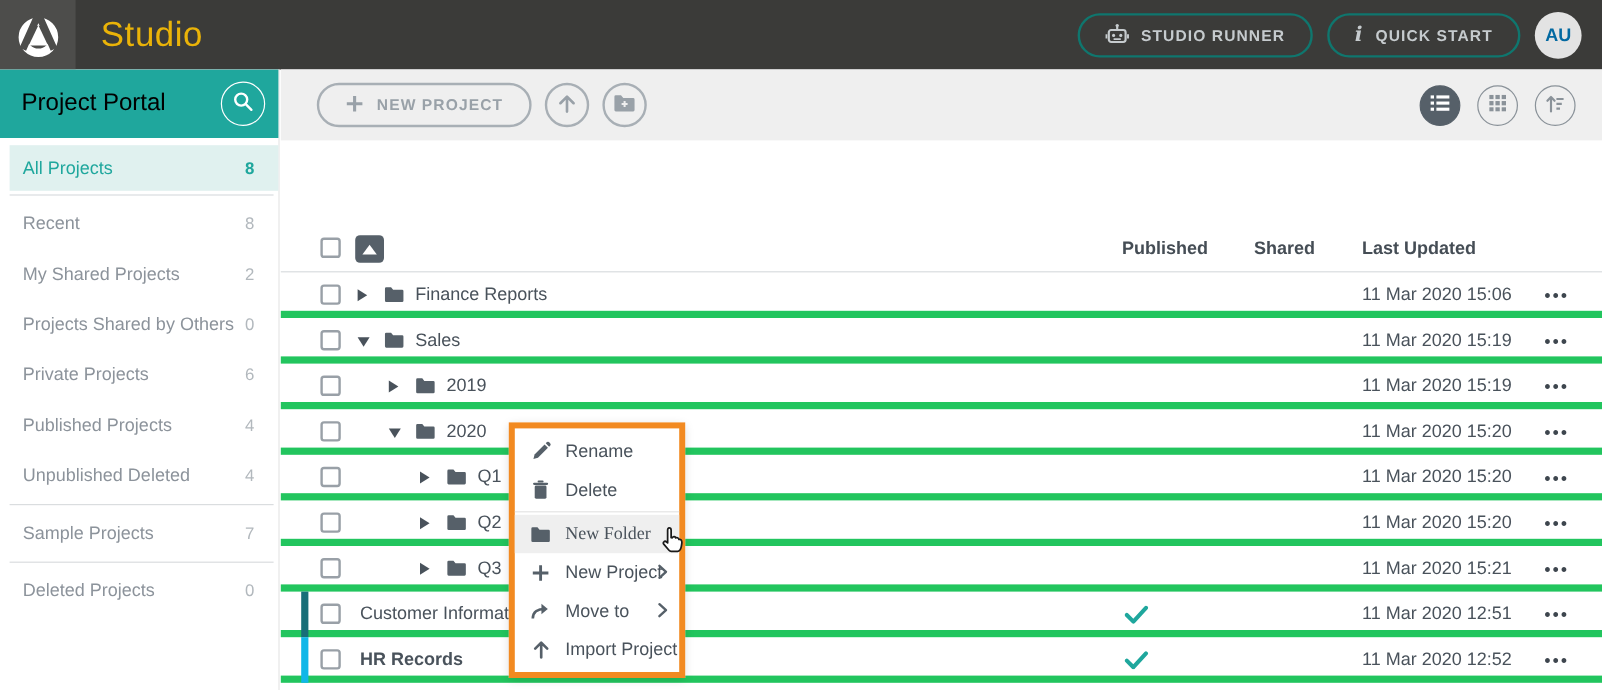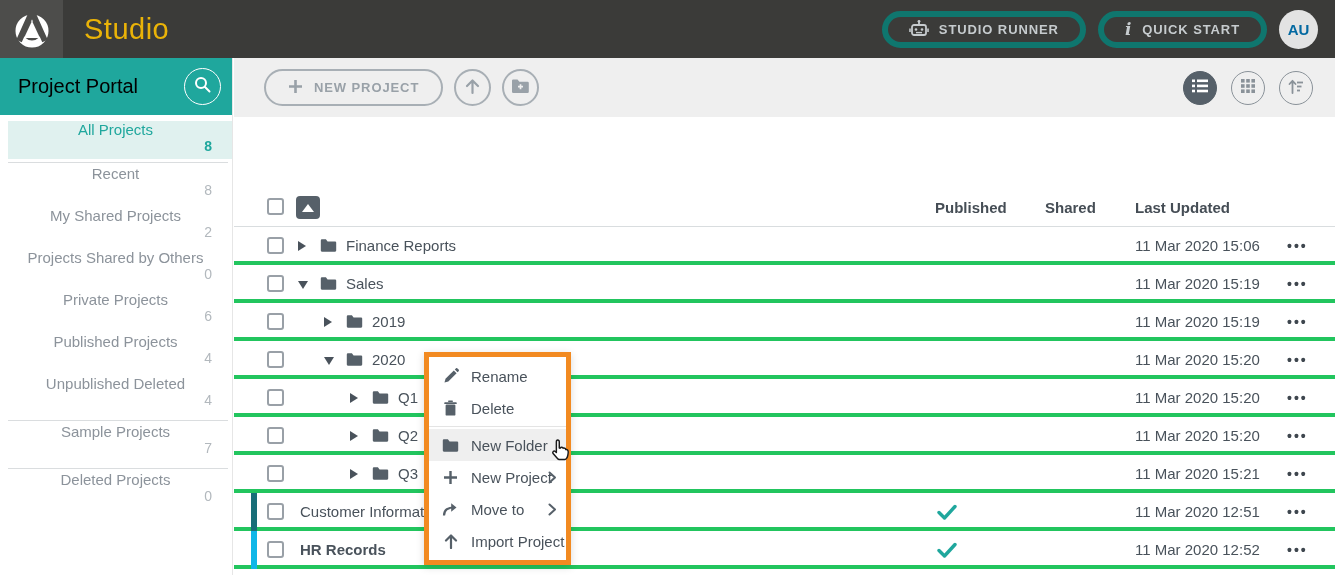--- a/index.html
+++ b/index.html
@@ -8,37 +8,37 @@
     position:relative; overflow:hidden; background:#fff;
     font-family:"Liberation Sans", sans-serif; color:#49525B;
   }
   
   .topbar { position:absolute; left:0; top:0; width:1335px; height:58px;
             background:#3B3B39; display:flex; align-items:center; }
   .logo-box { width:63px; height:58px; background:#4D4D4B; display:flex;
               align-items:center; justify-content:center; flex:0 0 auto; }
   .app-title { color:#eab308; font-size:29px; margin-left:21px; letter-spacing:.5px; }
   .topbar-right { margin-left:auto; display:flex; align-items:center; gap:12px; padding-right:17px; }
-  .tb-btn { height:37px; border-radius:19px; border:6px solid #0f766e; background:transparent;
+  .tb-btn { height:37px; border-radius:19px; border:2px solid #0f766e; background:transparent;
             color:#C6CBCE; font-family:inherit; font-weight:bold; font-size:13px; letter-spacing:.9px;
             padding:0 21px; display:flex; align-items:center; gap:10px; cursor:pointer; }
   .info-i { font-family:"DejaVu Serif", serif; font-style:italic; font-weight:bold; font-size:17px; }
   .avatar { width:39px; height:39px; border-radius:50%; background:#E3E3E3; color:#0369a1;
             font-weight:bold; font-size:15px; display:flex; align-items:center; justify-content:center; }
   
   .sidebar { position:absolute; left:0; top:58px; width:233px; height:517px; background:#fff;
              border-right:1px solid #E6E6E6; }
   .sidebar-header { height:57px; background:#1FA79D; display:flex; align-items:center;
                     padding:0 11px 0 18px; }
   .sidebar-title { color:#000000; font-size:20px; flex:1; }
   .search-btn { width:37px; height:37px; border-radius:50%; border:1.5px solid #fff;
                 display:flex; align-items:center; justify-content:center; cursor:pointer; background:transparent; }
   .side-list { padding-top:6px; }
   .side-item { height:42px; display:flex; align-items:center; padding:0 20px 0 19px;
-               font-size:15px; color:#8C939B; cursor:pointer;flex-direction:column; }
+               font-size:15px; color:#8C939B; cursor:pointer; }
   .side-item .side-count { margin-left:auto; color:#B2B8BD; font-size:14px; }
   .side-item.selected { background:#E0F1EF; height:38px; margin-left:8px; padding-left:11px;
                         color:#1FA79D; }
   .side-item.selected .side-count { color:#1FA79D; font-weight:bold; }
   .side-divider { height:1px; background:#DADDDF; margin:3px 4px 2px 8px; }
   
   .main { position:absolute; left:234px; top:58px; width:1101px; height:517px; background:#fff; }
   .toolbar { height:59px; background:#EFEFEF; display:flex; align-items:center; padding-left:30px; }
   .pill { height:37px; border:2px solid #A8AFB5; border-radius:19px; background:transparent;
           color:#99A1A8; font-family:inherit; font-weight:bold; font-size:13px; letter-spacing:.9px;
@@ -53,41 +53,41 @@
   
   .table-header { position:relative; margin-top:71px; height:39px; border-bottom:1px solid #D9DDDF;
                   font-weight:bold; font-size:15px; color:#454D55; }
   .table-header .hd { position:absolute; line-height:39px; }
   .checkbox { width:17px; height:17px; border:2px solid #99A0A7; border-radius:3px; background:#fff; }
   .hd-checkbox { position:absolute; left:33px; top:10px; }
   .sort-badge { position:absolute; left:62px; top:8px; width:24px; height:23px; background:#566069;
                 border-radius:4px; display:flex; align-items:center; justify-content:center; }
   .tri-up-white { width:0; height:0; border-left:6px solid transparent; border-right:6px solid transparent;
                   border-bottom:8px solid #fff; }
-  .row { position:relative; height:38px; border-bottom:4px solid #22c55e;padding-left:40px; }
+  .row { position:relative; height:38px; border-bottom:6px solid #22c55e;padding-left:40px; }
   .colorbar { position:absolute; left:17px; top:0; width:6px; height:38px; }
   .row-checkbox { position:absolute; left:33px; top:10px; }
   .caret { position:absolute; top:14px; width:0; height:0; }
   .caret.collapsed { border-top:5px solid transparent; border-bottom:5px solid transparent;
                      border-left:8px solid #49525B; }
   .caret.expanded { top:16px; border-left:5px solid transparent; border-right:5px solid transparent;
                     border-top:8px solid #49525B; }
   .folder-ic { position:absolute; top:11px; }
   .row-name { position:absolute; line-height:38px; font-size:15px; color:#49525B; white-space:nowrap; }
   .row-check { position:absolute; left:703px; top:11px; }
   .row-date { position:absolute; left:901px; line-height:38px; font-size:15px; color:#49525B; }
   .row-dots { position:absolute; left:1053px; top:0; line-height:38px; font-size:14px; color:#3E464E;
               font-weight:bold; letter-spacing:2px; cursor:pointer; }
   
   .context-menu { position:absolute; left:424px; top:352px; width:147px; height:213px;
                   border:5px solid #F28A21; background:#fff; z-index:10; padding-top:3px;
                   box-shadow:0 2px 8px rgba(0,0,0,.15); }
   .menu-item { position:relative; height:32px; display:flex; align-items:center; padding-left:13px;
                font-size:15px; color:#49525B; cursor:pointer; }
-  .menu-item.highlighted { background:#EFEFEF; }
+  .menu-item.highlighted { background:#EFEFEF;font-family:Liberation Serif, serif; }
   .mi-icon { width:17px; height:17px; display:flex; align-items:center; justify-content:center; }
   .mi-label { margin-left:12px; white-space:nowrap; }
   .mi-chevron { position:absolute; right:9px; top:9px; }
   .menu-divider { height:1px; background:#E4E4E4; margin:2px 0; }
   .hand-cursor { position:absolute; left:546px; top:437px; z-index:11; }
 </style>
 </head>
 <body>
 
 <div class="topbar">

